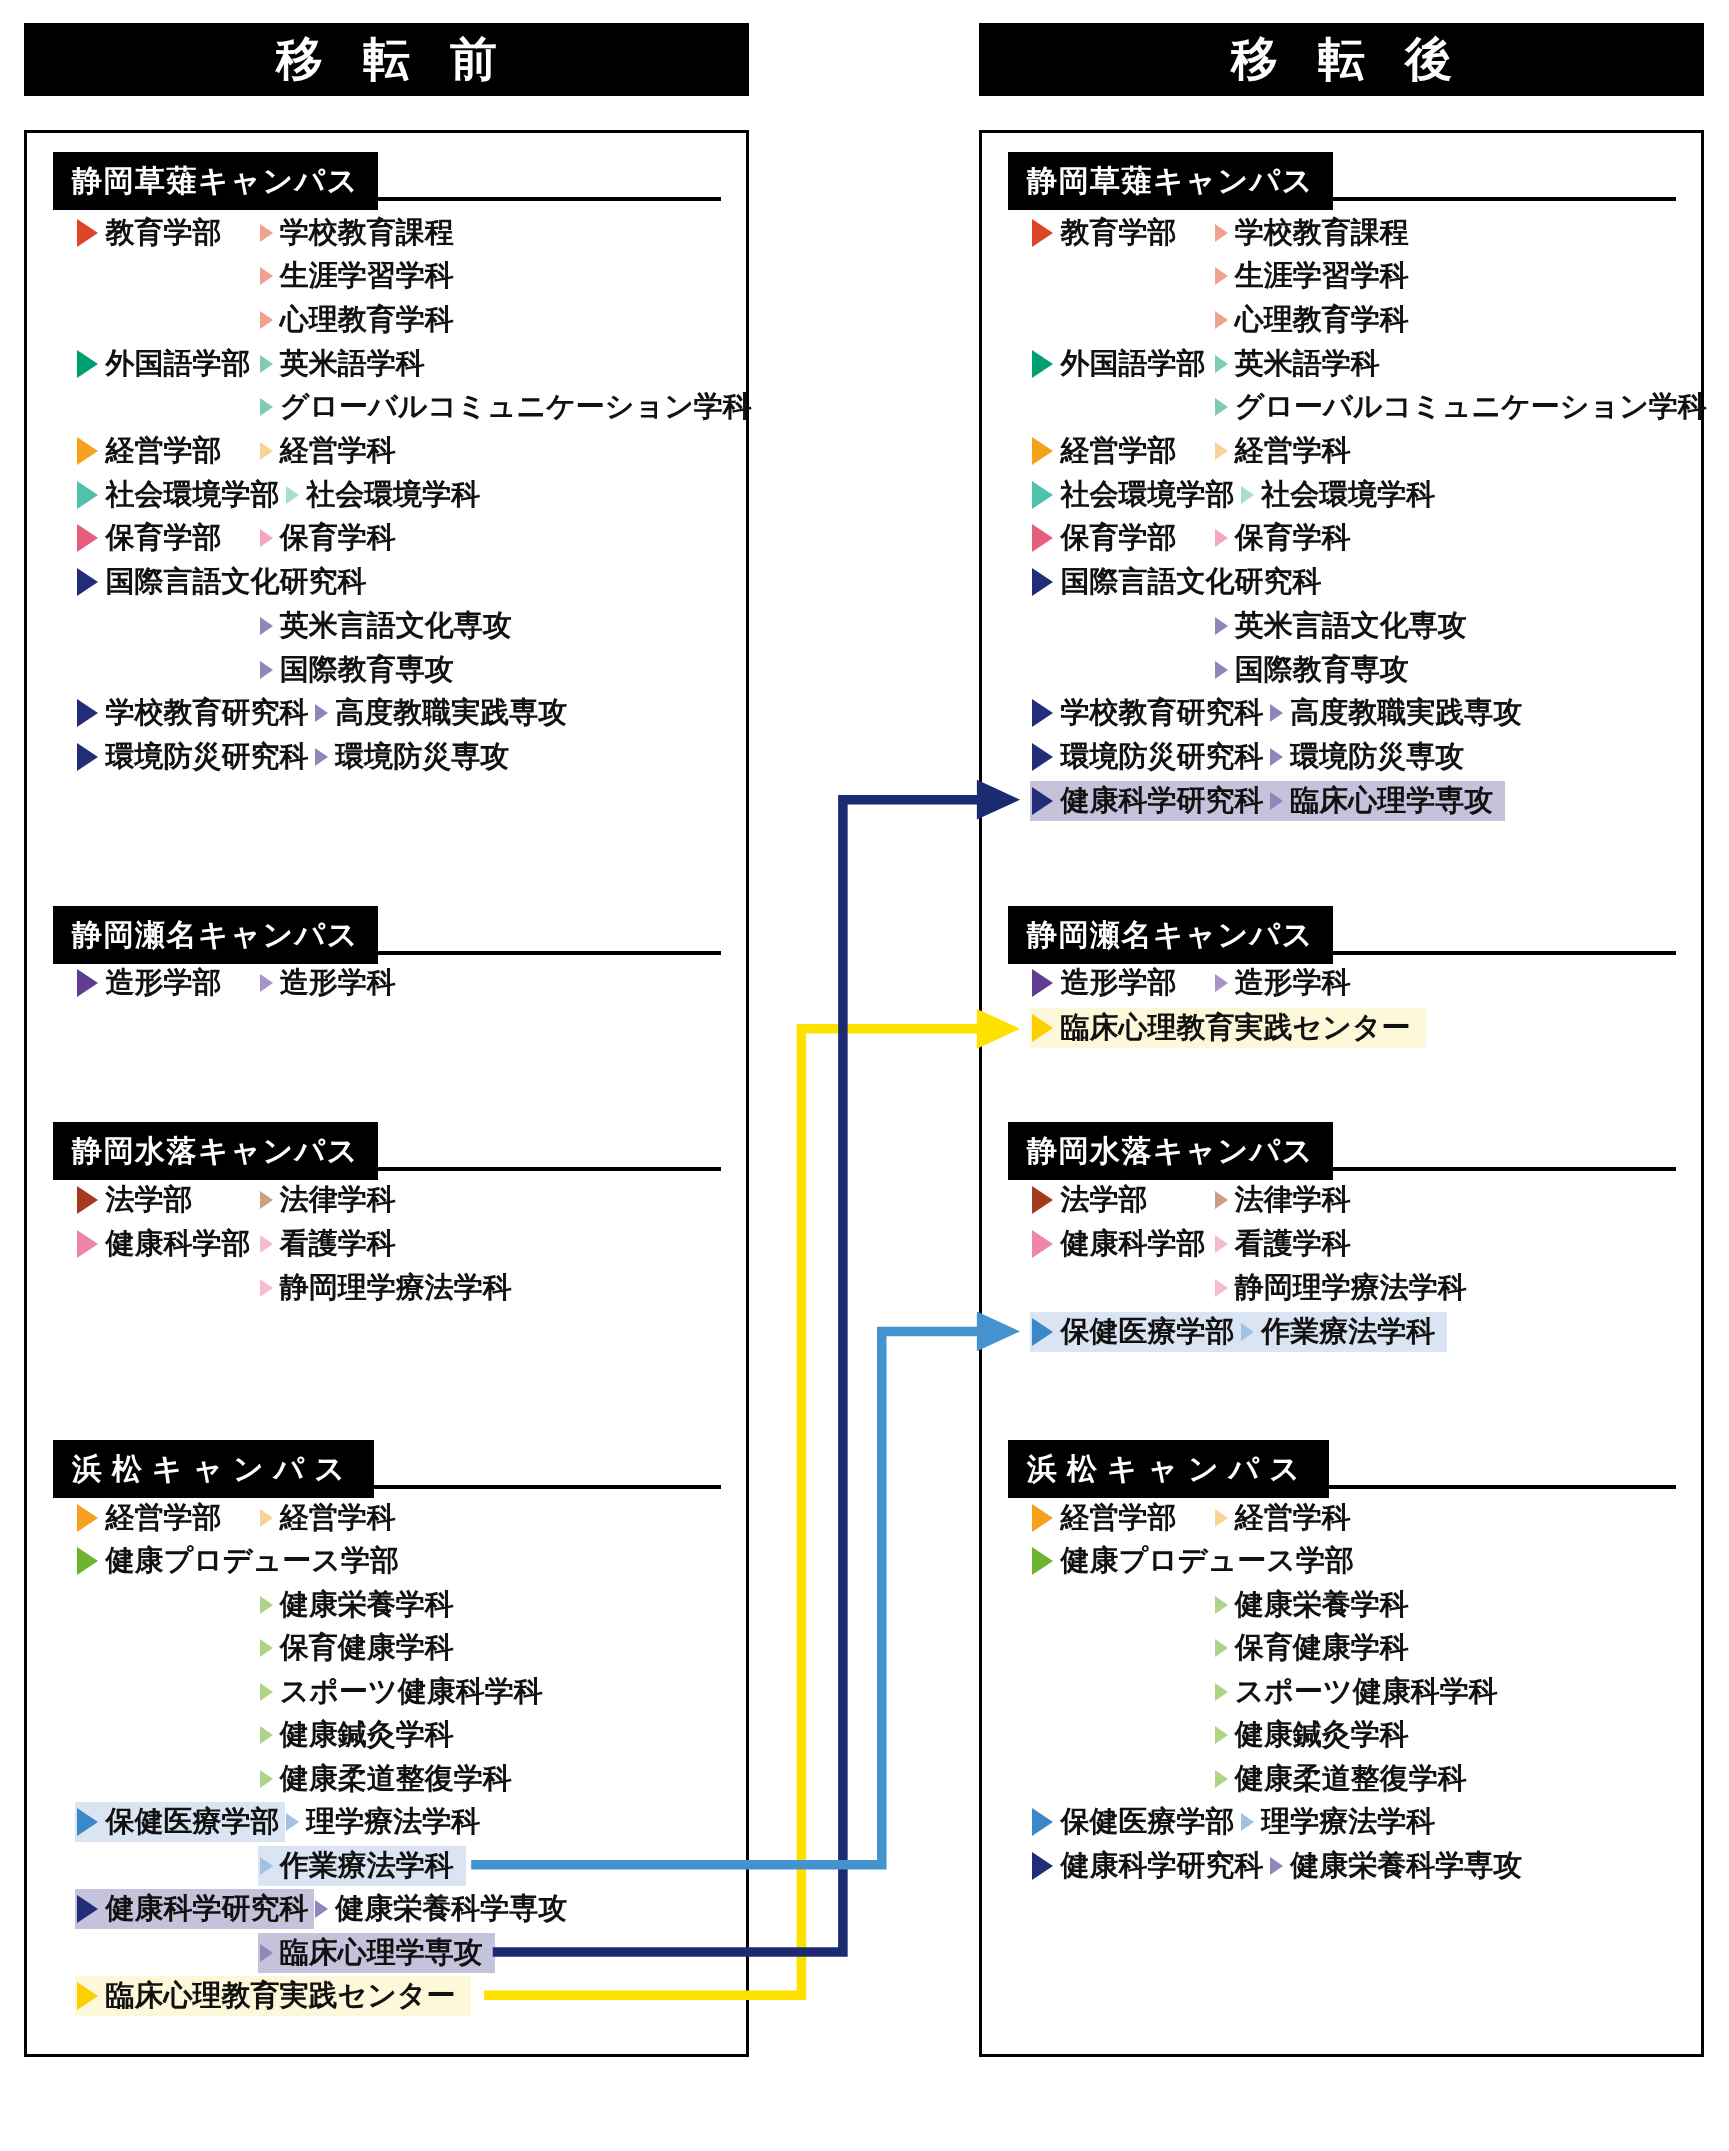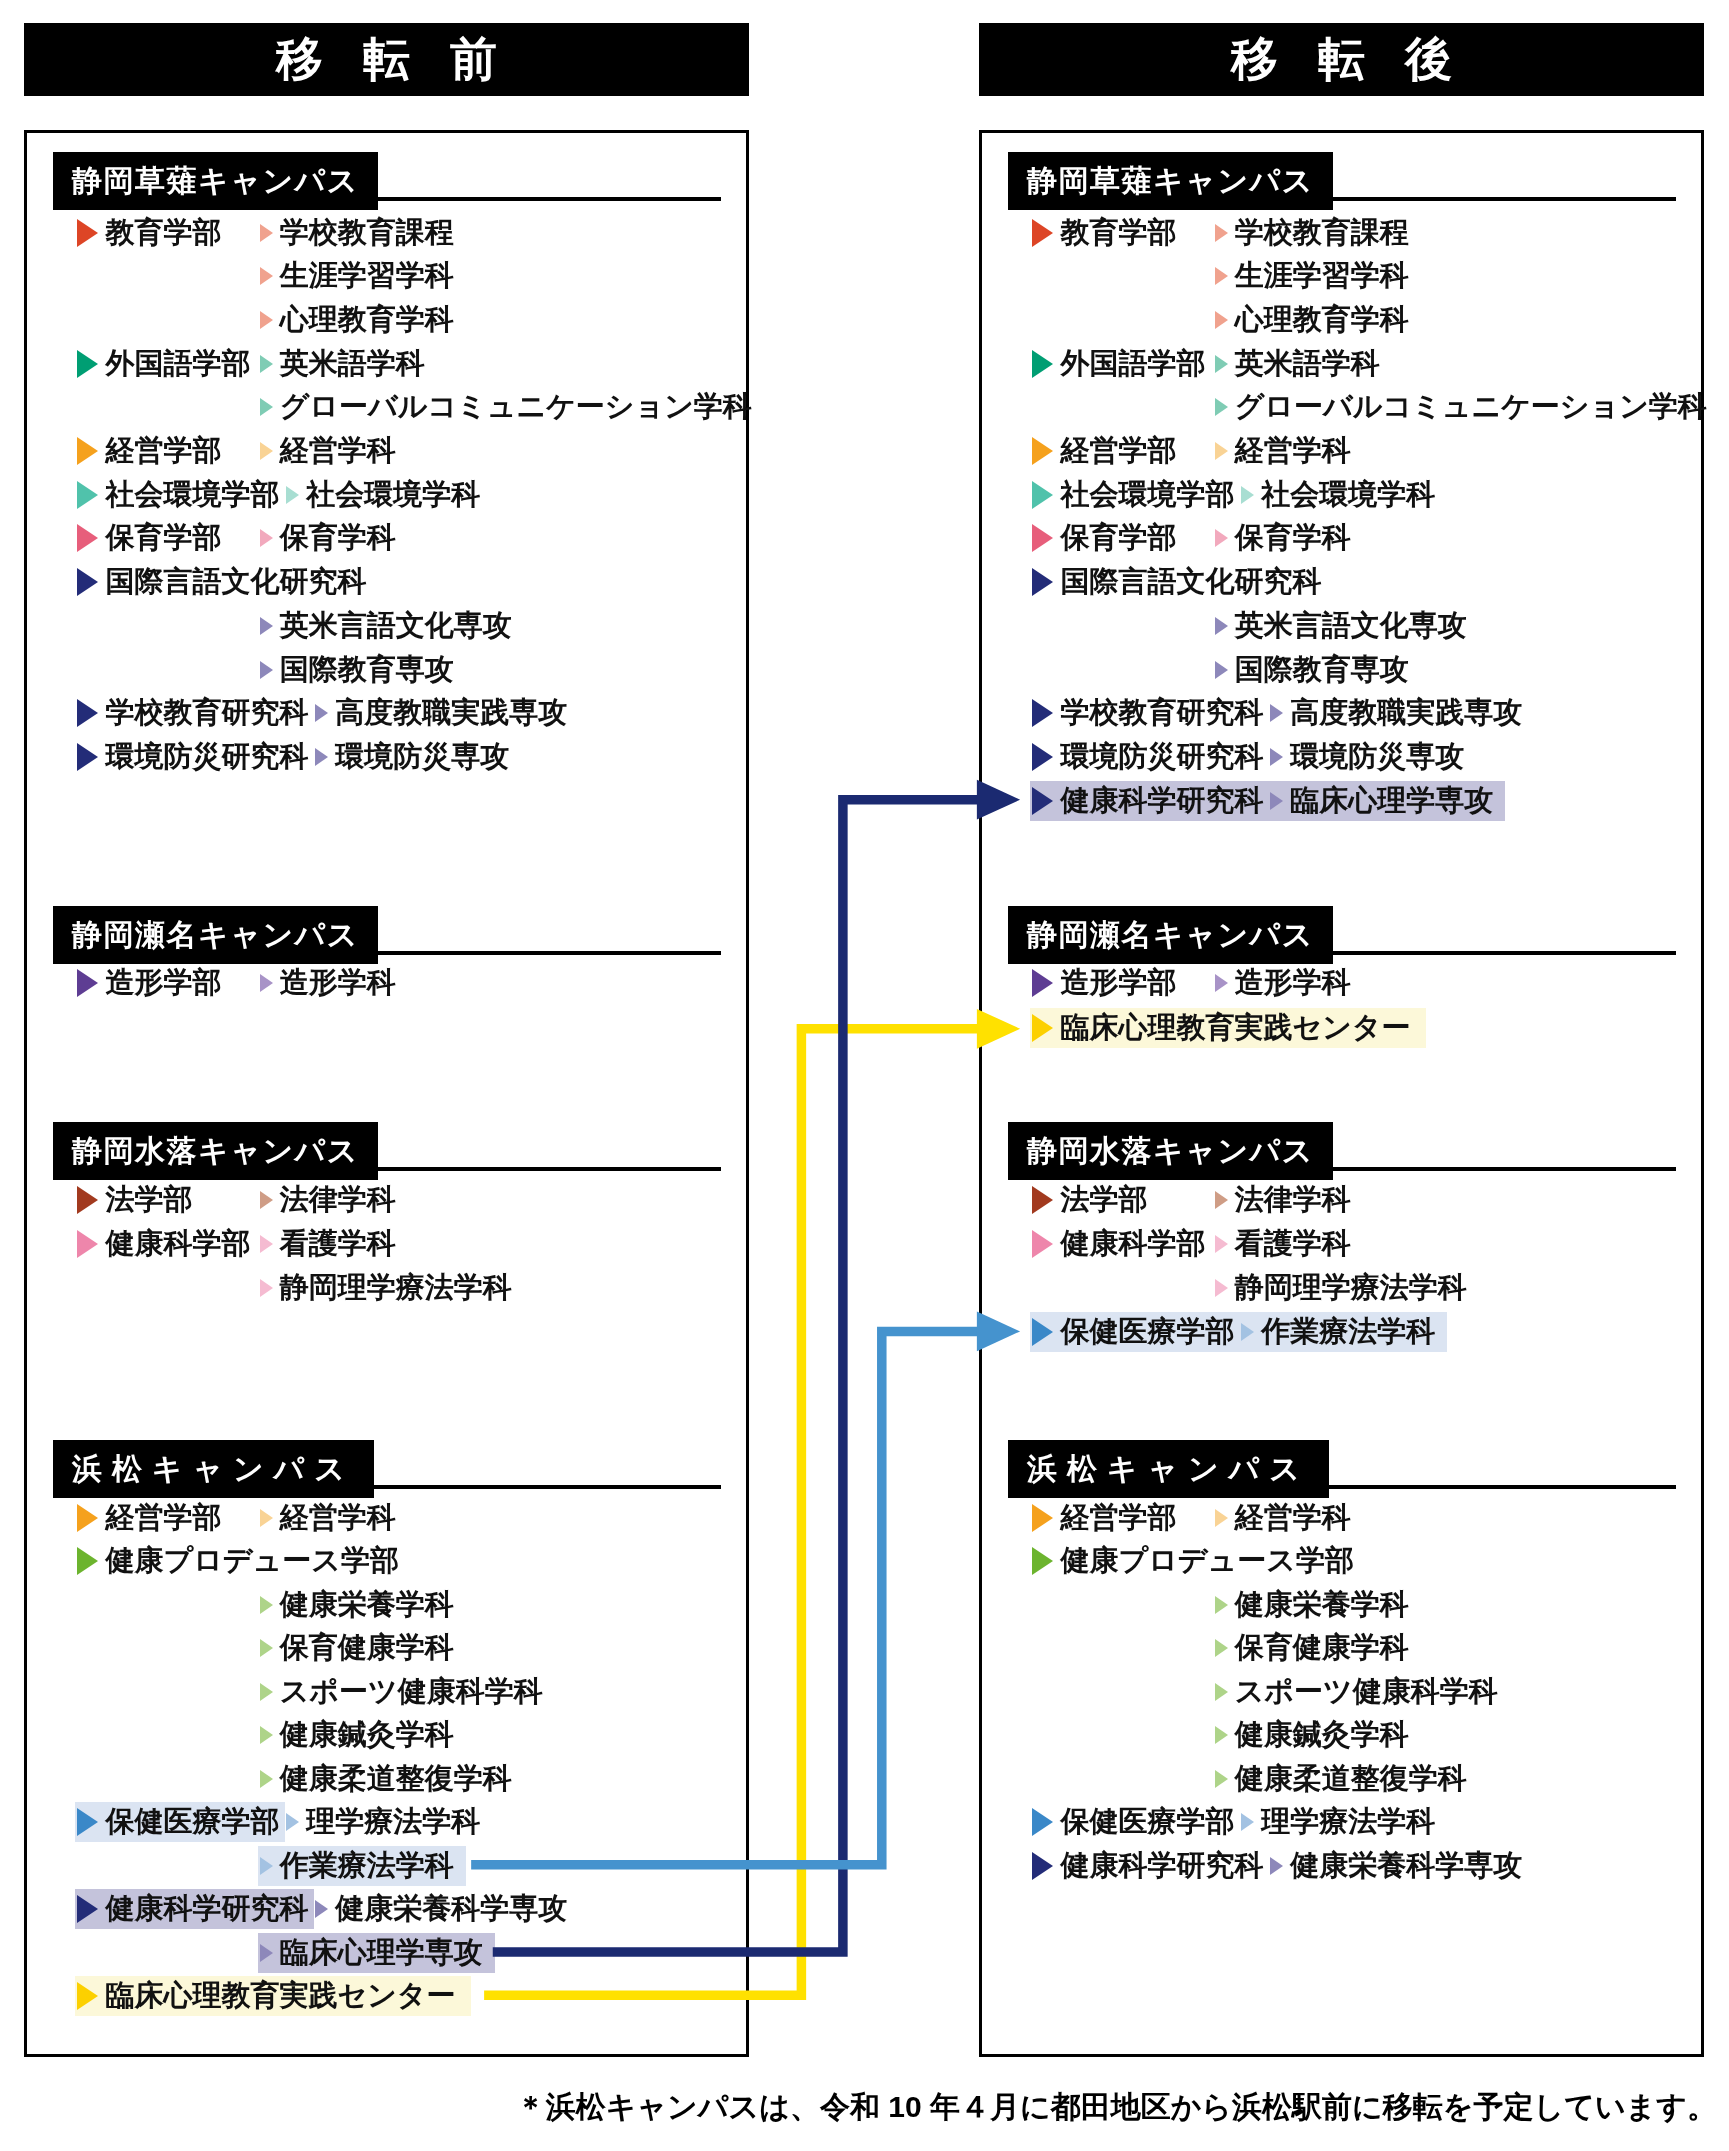--- a/index.html
+++ b/index.html
@@ -551,15 +551,14 @@
       <g>
         <path d="M 570 2258 H 975 V 925 H 1136" fill="none" stroke="#1b2a71" stroke-width="11"></path>
         <polygon points="1180,925 1130,902 1130,948" fill="#1b2a71"></polygon>
       </g>
       <g>
         <path d="M 545 2157 H 1020 V 1540 H 1136" fill="none" stroke="#4593ce" stroke-width="11"></path>
         <polygon points="1180,1540 1130,1517 1130,1563" fill="#4593ce"></polygon>
       </g>
     </svg>
 
-  <div class="footnote">＊浜松キャンパスは、令和 10 年４月に都田地区から浜松駅前に移転を予定しています。</div>
 </div>
 
 
 </body></html>

